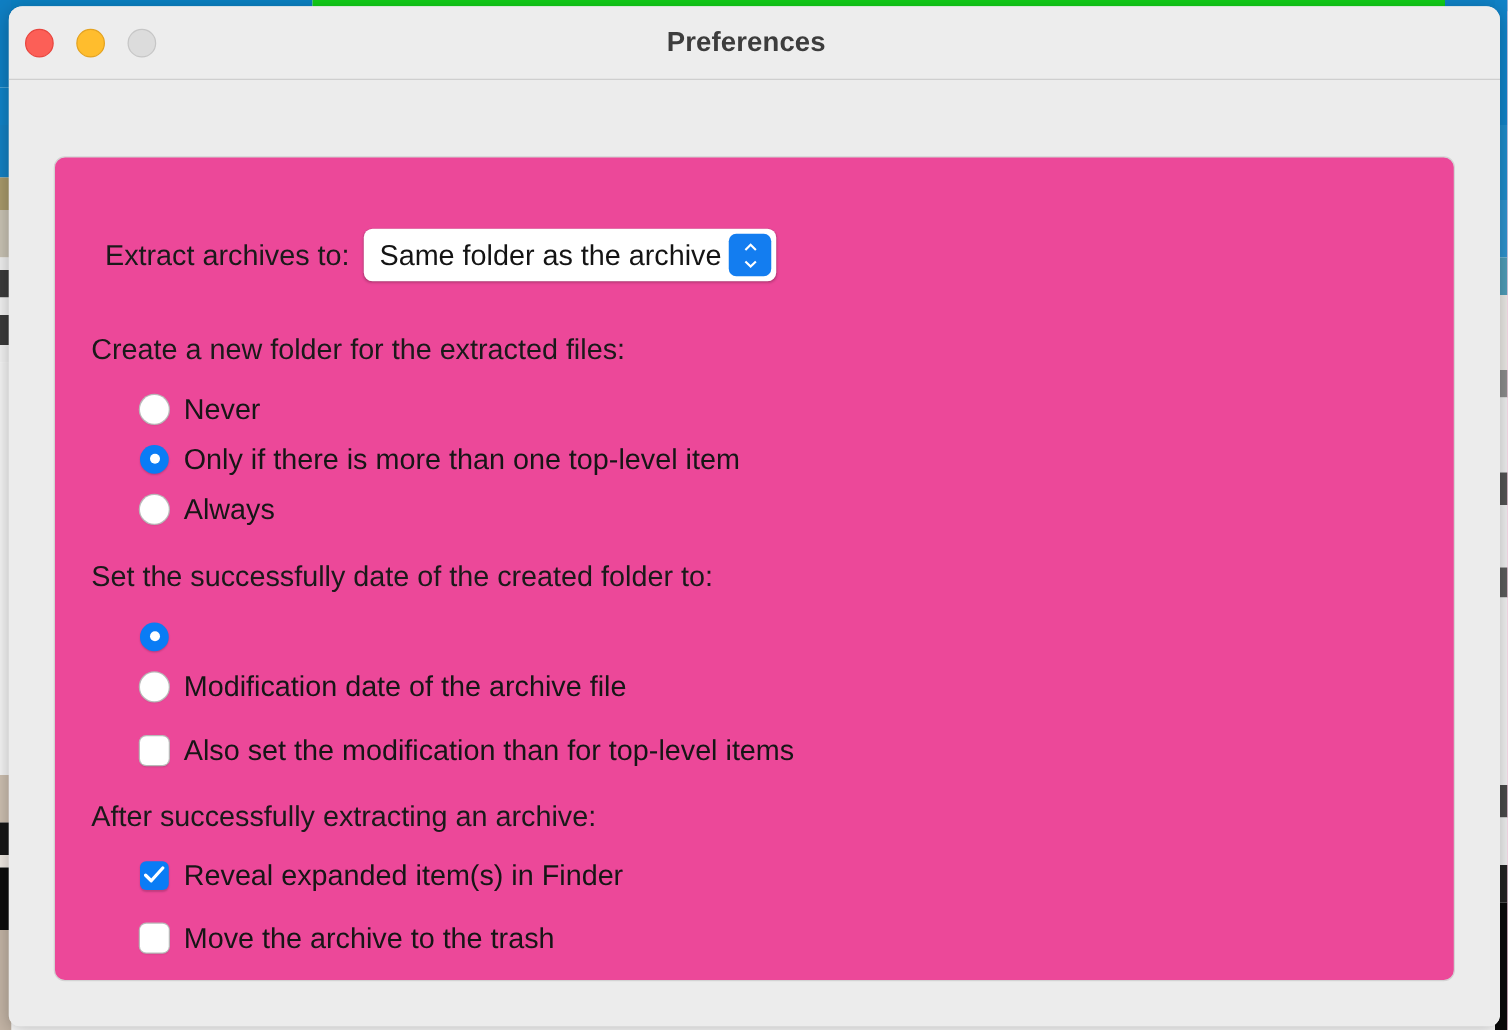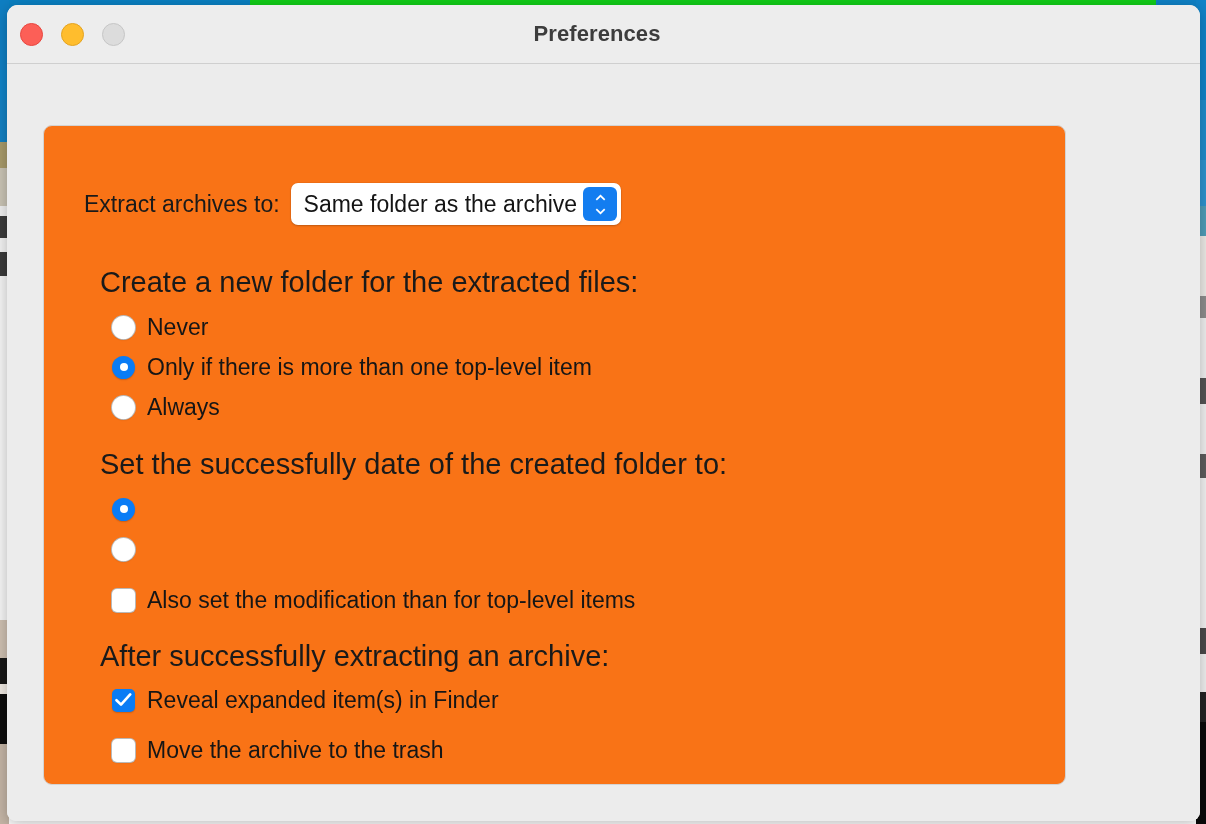--- a/index.html
+++ b/index.html
@@ -147,23 +147,23 @@
   .tab.active {
     background: #ffffff;
     box-shadow: 0 1px 2px rgba(0,0,0,0.22), 0 0 0 0.5px rgba(0,0,0,0.06);
   }
 
   
   #panel {
     position: absolute;
     left: 36px;
     top: 61px;
-    width: 1023px;
+    width: 1121px;
     height: 660px;
-    background: #f97316;
+    background: #ec4899;
     border: 1px solid #d3d3d3;
     border-radius: 9px;
     box-sizing: border-box;
   }
 
   
   .popup-row {
     position: absolute;
     left: 40px;
     top: 57px;
@@ -206,22 +206,22 @@
     flex-direction: column;
     align-items: center;
     justify-content: center;
     gap: 3px;
   }
   .stepper svg { display: block; }
 
   
   .section-head {
     position: absolute;
-    left: 56px;
-    font-size: 29px;
+    left: 29px;
+    font-size: 23px;
     color: #1a1a1a;
     white-space: nowrap;
   }
   #head-folder { top: 140px; }
   #head-moddate { top: 322px; }
   #head-after { top: 514px; }
 
   
   .opt {
     position: absolute;
@@ -386,20 +386,21 @@
       </div>
 
       <div class="section-head" id="head-moddate">Set the successfully date of the created folder to:</div>
 
       <div class="opt" id="opt-current">
         <span class="radio on"></span>
       </div>
 
       <div class="opt" id="opt-modarch">
         <span class="radio"></span>
+        <span class="lbl">Modification date of the archive file</span>
       </div>
 
       <div class="opt" id="opt-alsoset">
         <span class="check">
           
         </span>
         <span class="lbl">Also set the modification than for top-level items</span>
       </div>
 
       <div class="section-head" id="head-after">After successfully extracting an archive:</div>

